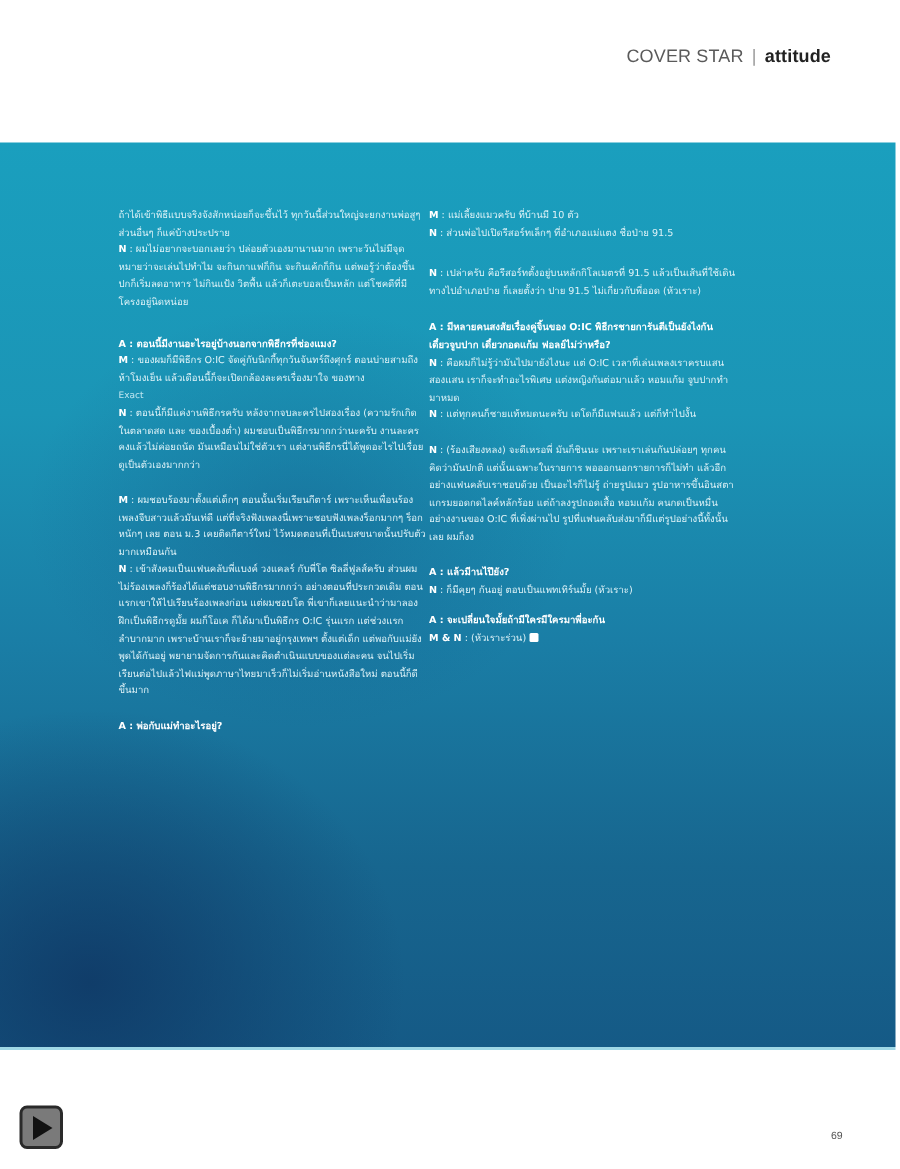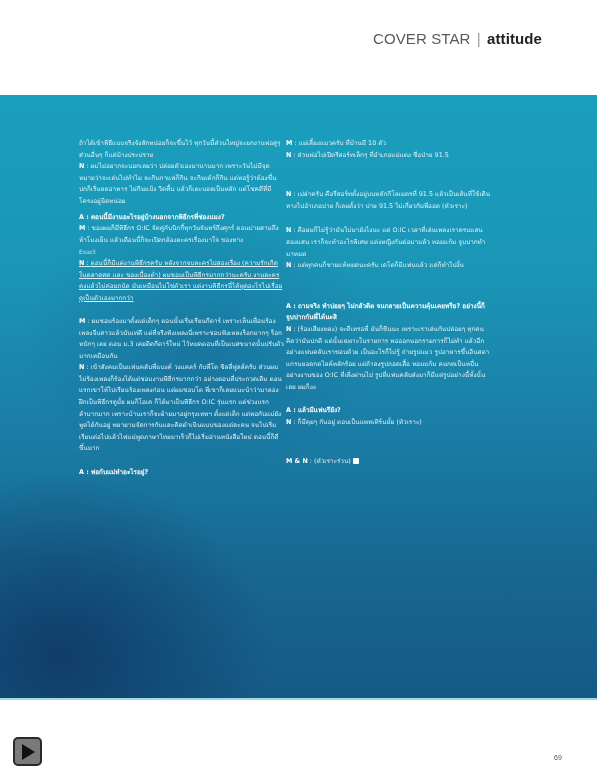--- a/index.html
+++ b/index.html
@@ -1,22 +1,22 @@
 <!DOCTYPE html>
 <html><head>
 <meta charset="utf-8">
 <style>
   * { box-sizing: border-box; margin: 0; padding: 0; }
   html, body { width: 600px; height: 779px; background: #ffffff; overflow: hidden; }
   body { position: relative; font-family: "DejaVu Sans", "Liberation Sans", sans-serif; }
 
   .header {
-    position: absolute; top: 30px; right: 58px;
+    position: absolute; top: 30px; right: 46px;
     font-family: "Liberation Sans", sans-serif;
-    font-size: 15px; color: #5a5a5a; letter-spacing: 0.1px;
+    font-size: 12px; color: #5a5a5a; letter-spacing: 0.1px;
     white-space: nowrap;
   }
   .header .sep { color: #999; margin: 0 2px; }
   .header .brand { font-weight: bold; color: #222; }
 
   .panel {
     position: absolute; left: 0; top: 95px; width: 597px; height: 603px;
     background:
       radial-gradient(ellipse 300px 260px at 60px 560px, rgba(15,55,100,0.85), rgba(15,55,100,0) 70%),
       radial-gradient(ellipse 260px 200px at 200px 250px, rgba(20,80,130,0.35), rgba(20,80,130,0) 70%),
@@ -62,39 +62,40 @@
 <div class="header">
   <span>COVER STAR</span>
   <span class="sep">|</span>
   <span class="brand">attitude</span>
 </div>
 
 <div class="panel"></div>
 
 <div class="col left" id="col-left">
     <div class="para">ถ้าได้เข้าพิธีแบบจริงจังสักหน่อยก็จะขึ้นไว้ ทุกวันนี้ส่วนใหญ่จะยกงานพ่อสูๆ ส่วนอื่นๆ ก็แค่บ้างประปราย</div>
-    <div class="para" style="margin-bottom: 4px;"><span class="spk">N</span><span> : </span><span>ผมไม่อยากจะบอกเลยว่า ปล่อยตัวเองมานานมาก เพราะวันไม่มีจุดหมายว่าจะเล่นไปทำไม จะกินกาแฟก็กิน จะกินเค้กก็กิน แต่พอรู้ว่าต้องขึ้นปกก็เริ่มลดอาหาร ไม่กินแป้ง วิตพื้น แล้วก็เตะบอลเป็นหลัก แต่โชคดีที่มีโครงอยู่นิดหน่อย</span></div>
+    <div class="para" style="margin-bottom: 16px;"><span class="spk">N</span><span> : </span><span>ผมไม่อยากจะบอกเลยว่า ปล่อยตัวเองมานานมาก เพราะวันไม่มีจุดหมายว่าจะเล่นไปทำไม จะกินกาแฟก็กิน จะกินเค้กก็กิน แต่พอรู้ว่าต้องขึ้นปกก็เริ่มลดอาหาร ไม่กินแป้ง วิตพื้น แล้วก็เตะบอลเป็นหลัก แต่โชคดีที่มีโครงอยู่นิดหน่อย</span></div>
     <div class="q"><span class="spk">A</span><span> : </span><span>ตอนนี้มีงานอะไรอยู่บ้างนอกจากพิธีกรที่ช่องแมง?</span></div>
     <div class="para"><span class="spk">M</span><span> : </span><span>ของผมก็มีพิธีกร O:IC จัดคู่กับนิกกี้ทุกวันจันทร์ถึงศุกร์ ตอนบ่ายสามถึงห้าโมงเย็น แล้วเดือนนี้ก็จะเปิดกล้องละครเรื่องมาใจ ของทาง</span></div>
     <div class="note">Exact</div>
-    <div class="para" style="margin-bottom: 11.6px; text-decoration: underline;"><span class="spk">N</span><span> : </span><span>ตอนนี้ก็มีแค่งานพิธีกรครับ หลังจากจบละครไปสองเรื่อง (ความรักเกิดในตลาดสด และ ของเบื้องต่ำ) ผมชอบเป็นพิธีกรมากกว่านะครับ งานละครคงแล้วไม่ค่อยถนัด มันเหมือนไม่ใช่ตัวเรา แต่งานพิธีกรนี่ได้พูดอะไรไปเรื่อย ดูเป็นตัวเองมากกว่า</span></div>
+    <div class="para" style="margin-bottom: 11.6px;"><span class="spk">N</span><span> : </span><span>ตอนนี้ก็มีแค่งานพิธีกรครับ หลังจากจบละครไปสองเรื่อง (ความรักเกิดในตลาดสด และ ของเบื้องต่ำ) ผมชอบเป็นพิธีกรมากกว่านะครับ งานละครคงแล้วไม่ค่อยถนัด มันเหมือนไม่ใช่ตัวเรา แต่งานพิธีกรนี่ได้พูดอะไรไปเรื่อย ดูเป็นตัวเองมากกว่า</span></div>
     <div class="para"><span class="spk">M</span><span> : </span><span>ผมชอบร้องมาตั้งแต่เด็กๆ ตอนนั้นเริ่มเรียนกีตาร์ เพราะเห็นเพื่อนร้องเพลงจีบสาวแล้วมันเท่ดี แต่ที่จริงฟังเพลงนี่เพราะชอบฟังเพลงร็อกมากๆ ร็อกหนักๆ เลย ตอน ม.3 เคยติดกีตาร์ใหม่ ไว้หมดตอนที่เป็นเบสขนาดนั้นปรับตัวมากเหมือนกัน</span></div>
     <div class="para" style="margin-bottom: 11.6px;"><span class="spk">N</span><span> : </span><span>เข้าสังคมเป็นแฟนคลับพี่แบงค์ วงแคลร์ กับพี่โต ซิลลี่ฟูลส์ครับ ส่วนผมไม่ร้องเพลงก็ร้องได้แต่ชอบงานพิธีกรมากกว่า อย่างตอนที่ประกวดเดิม ตอนแรกเขาให้ไปเรียนร้องเพลงก่อน แต่ผมชอบโต พี่เขาก็เลยแนะนำว่ามาลองฝึกเป็นพิธีกรดูมั้ย ผมก็โอเค ก็ได้มาเป็นพิธีกร O:IC รุ่นแรก แต่ช่วงแรกลำบากมาก เพราะบ้านเราก็จะย้ายมาอยู่กรุงเทพฯ ตั้งแต่เด็ก แต่พอกับแม่ยังพูดได้กันอยู่ พยายามจัดการกันและคิดตำเนินแบบของแต่ละคน จนไปเริ่มเรียนต่อไปแล้วไฟแม่พูดภาษาไทยมาเร็วก็ไม่เริ่มอ่านหนังสือใหม่ ตอนนี้ก็ดีขึ้นมาก</span></div>
     <div class="q"><span class="spk">A</span><span> : </span><span>พ่อกับแม่ทำอะไรอยู่?</span></div>
   </div>
 <div class="col right" id="col-right">
     <div class="para"><span class="spk">M</span><span> : </span><span>แม่เลี้ยงแมวครับ ที่บ้านมี 10 ตัว</span></div>
-    <div class="para" style="margin-bottom: 28px;"><span class="spk">N</span><span> : </span><span>ส่วนพ่อไปเปิดรีสอร์ทเล็กๆ ที่อำเภอแม่แตง ชื่อป่าย 91.5</span></div>
+    <div class="para" style="margin-bottom: 16px;"><span class="spk">N</span><span> : </span><span>ส่วนพ่อไปเปิดรีสอร์ทเล็กๆ ที่อำเภอแม่แตง ชื่อป่าย 91.5</span></div>
     <div class="para" style="margin-bottom: 13px;"><span class="spk">N</span><span> : </span><span>เปล่าครับ คือรีสอร์ทตั้งอยู่บนหลักกิโลเมตรที่ 91.5 แล้วเป็นเส้นที่ใช้เดินทางไปอำเภอปาย ก็เลยตั้งว่า ปาย 91.5 ไม่เกี่ยวกับพี่ออด (หัวเราะ)</span></div>
+    <div class="q"><span class="spk">A</span><span> : </span><span>มีหลายคนสงสัยเรื่องคู่จิ้นของ O:IC พิธีกรชายการันตีเป็นยังไงกัน เดี๋ยวจูบปาก เดี๋ยวกอดแก้ม ฟอลย์ไม่ว่าหรือ?</span></div>
     <div class="para"><span class="spk">N</span><span> : </span><span>คือผมก็ไม่รู้ว่ามันไปมายังไงนะ แต่ O:IC เวลาที่เล่นเพลงเราครบแสน สองแสน เราก็จะทำอะไรพิเศษ แต่งหญิงกันต่อมาแล้ว หอมแก้ม จูบปากทำมาหมด</span></div>
-    <div class="para" style="margin-bottom: 29px;"><span class="spk">N</span><span> : </span><span>แต่ทุกคนก็ชายแท้หมดนะครับ เดโดก็มีแฟนแล้ว แต่ก็ทำไปงั้น</span></div>
-    <div class="q"><span class="spk">A</span><span> : </span><span>ถามจริง ทำบ่อยๆ ไม่กลัวติด จนกลายเป็นความคุ้นเคยหรือ? อย่างนี้ก็จูบปากกันพี่ได้นะสิ</span></div>
+    <div class="para" style="margin-bottom: 12px;"><span class="spk">N</span><span> : </span><span>แต่ทุกคนก็ชายแท้หมดนะครับ เดโดก็มีแฟนแล้ว แต่ก็ทำไปงั้น</span></div>
     <div class="para" style="margin-bottom: 11.6px;"><span class="spk">N</span><span> : </span><span>(ร้องเสียงหลง) จะดีเหรอพี่ มันก็ชินนะ เพราะเราเล่นกันปล่อยๆ ทุกคนคิดว่ามันปกติ แต่นั้นเฉพาะในรายการ พอออกนอกรายการก็ไม่ทำ แล้วอีกอย่างแฟนคลับเราชอบด้วย เป็นอะไรก็ไม่รู้ ถ่ายรูปแมว รูปอาหารขึ้นอินสตาแกรมยอดกดไลค์หลักร้อย แต่ถ้าลงรูปถอดเสื้อ หอมแก้ม คนกดเป็นหมื่น อย่างงานของ O:IC ที่เพิ่งผ่านไป รูปที่แฟนคลับส่งมาก็มีแต่รูปอย่างนี้ทั้งนั้นเลย ผมก็งง</span></div>
-    <div class="q"><span class="spk">A</span><span> : </span><span>แล้วมีแฟนรึยัง?</span></div>
-    <div class="para" style="margin-bottom: 28px;"><span class="spk">N</span><span> : </span><span>ก็มีคุยๆ กันอยู่ ตอบเป็นแพทเทิร์นมั้ย (หัวเราะ)</span></div>
+    <div class="q"><span class="spk">A</span><span> : </span><span>แล้วมีานไปึยัง?</span></div>
+    <div class="para" style="margin-bottom: 9px;"><span class="spk">N</span><span> : </span><span>ก็มีคุยๆ กันอยู่ ตอบเป็นแพทเทิร์นมั้ย (หัวเราะ)</span></div>
+    <div class="q"><span class="spk">A</span><span> : </span><span>จะเปลี่ยนใจมั้ยถ้ามีใครมีใครมาพี่อะกัน</span></div>
     <div class="para"><span class="spk">M &amp; N</span><span> : </span><span>(หัวเราะร่วน)</span><span class="end-mark"></span></div>
   </div>
 
 <div class="play-btn">
   <svg width="16" height="18" viewBox="0 0 16 18">
     <polygon points="2,1 15,9 2,17" fill="#111111"></polygon>
   </svg>
 </div>
 
 <div class="page-num">69</div>

